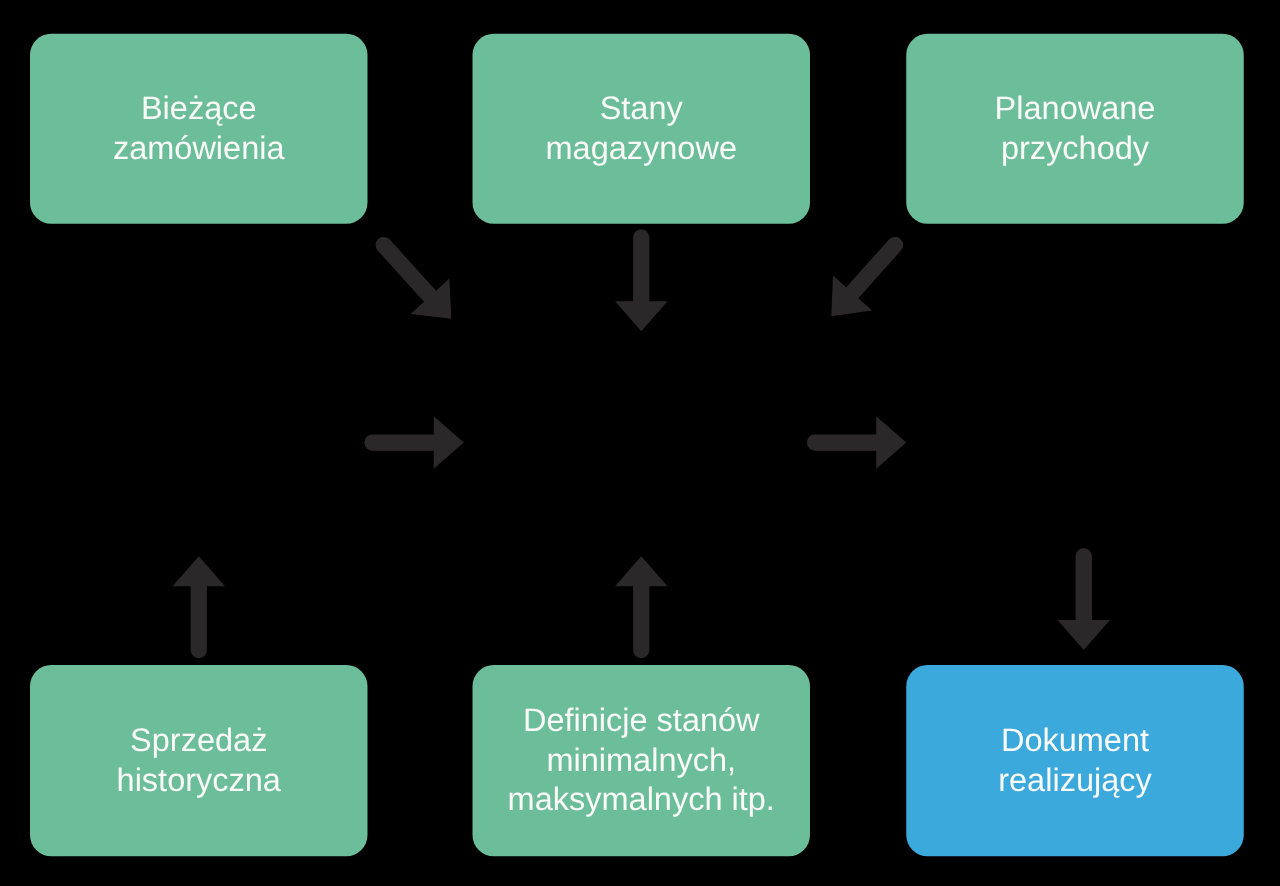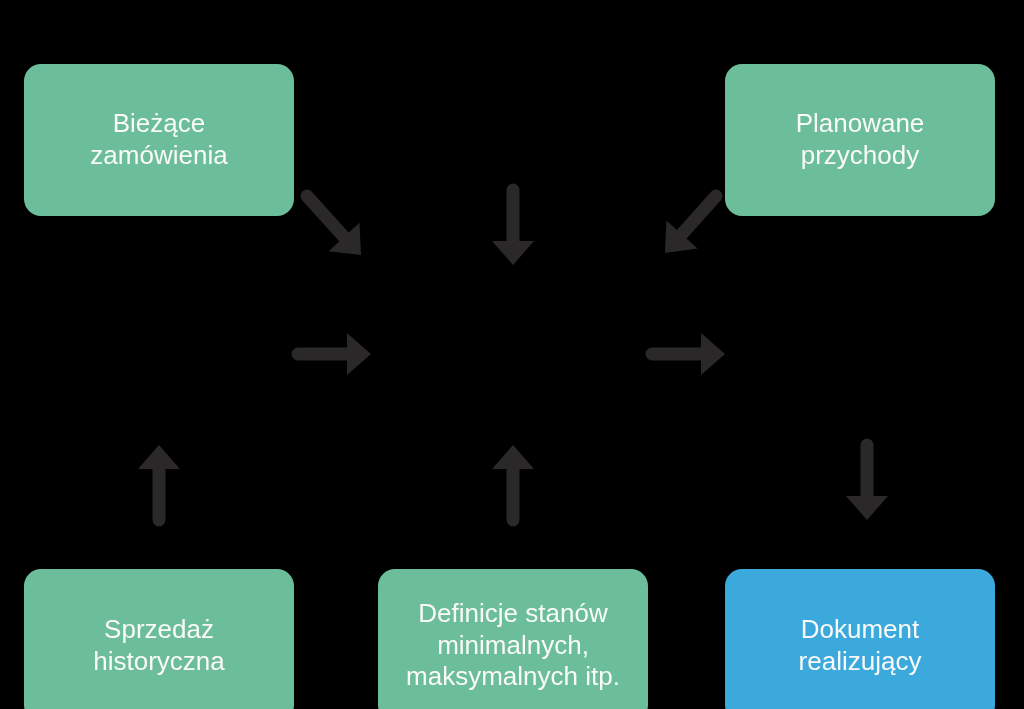--- a/index.html
+++ b/index.html
@@ -8,21 +8,21 @@
   }
   html,body{margin:0;padding:0;background:var(--bg);}
   .canvas{
     position:relative;width:1024px;height:709px;background:var(--bg);
     overflow:hidden;font-family:"Liberation Sans",sans-serif;
   }
   .node{
     position:absolute;width:270px;border-radius:17px;
     display:flex;align-items:center;justify-content:center;
     text-align:center;color:var(--text);font-size:26px;line-height:1.22;
-    box-sizing:border-box;padding:6px;margin-top:37px;
+    box-sizing:border-box;padding:6px;
   }
   .r1{top:27px;height:152px}
   .r2{top:278px;height:154px}
   .r3{top:532px;height:153px}
   .c1{left:24px}
   .c2{left:378px}
   .c3{left:725px}
   .green{background:var(--green)}
   .orange{background:var(--orange)}
   .blue{background:var(--blue)}
@@ -69,20 +69,24 @@
     <g>
       <path class="arrow-stem" d="M867 445 L867 496"></path>
       <polygon class="arrow-head" points="867,520 846,496 888,496"></polygon>
     </g>
   </svg>
 
   <div class="node green r1 c1">
     <span class="node-label">Bieżące
 zamówienia</span>
   </div>
+  <div class="node green r1 c2">
+    <span class="node-label">Stany
+magazynowe</span>
+  </div>
   <div class="node green r1 c3">
     <span class="node-label">Planowane
 przychody</span>
   </div>
 
 
   <div class="node green r3 c1">
     <span class="node-label">Sprzedaż
 historyczna</span>
   </div>

